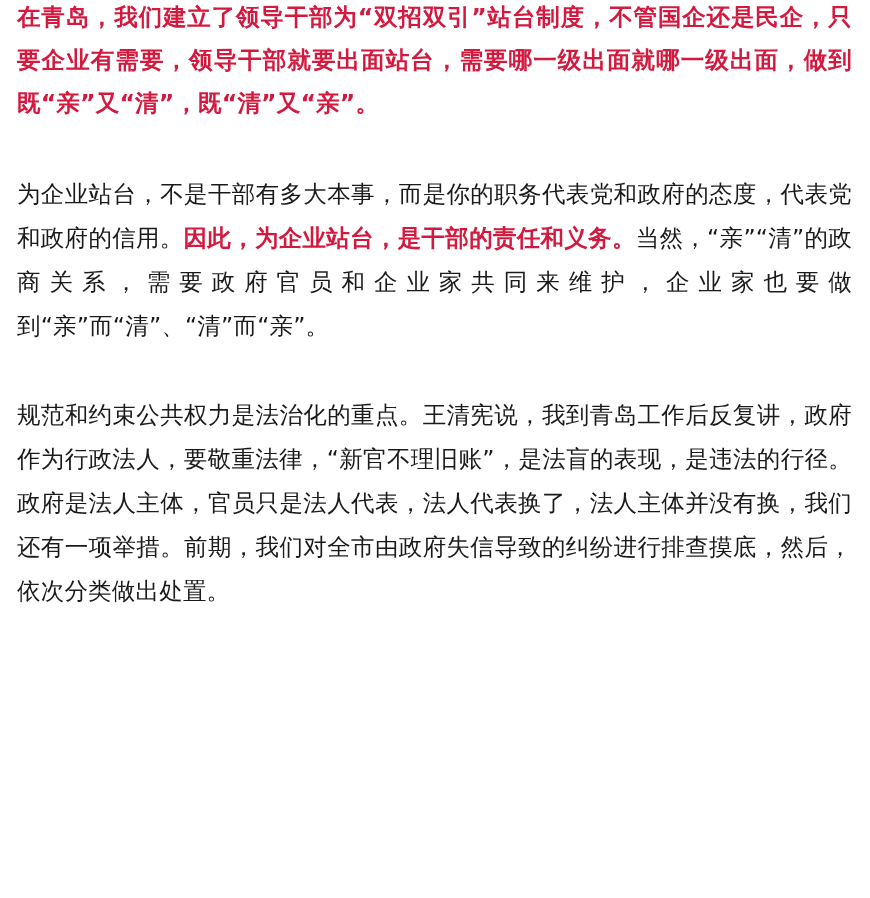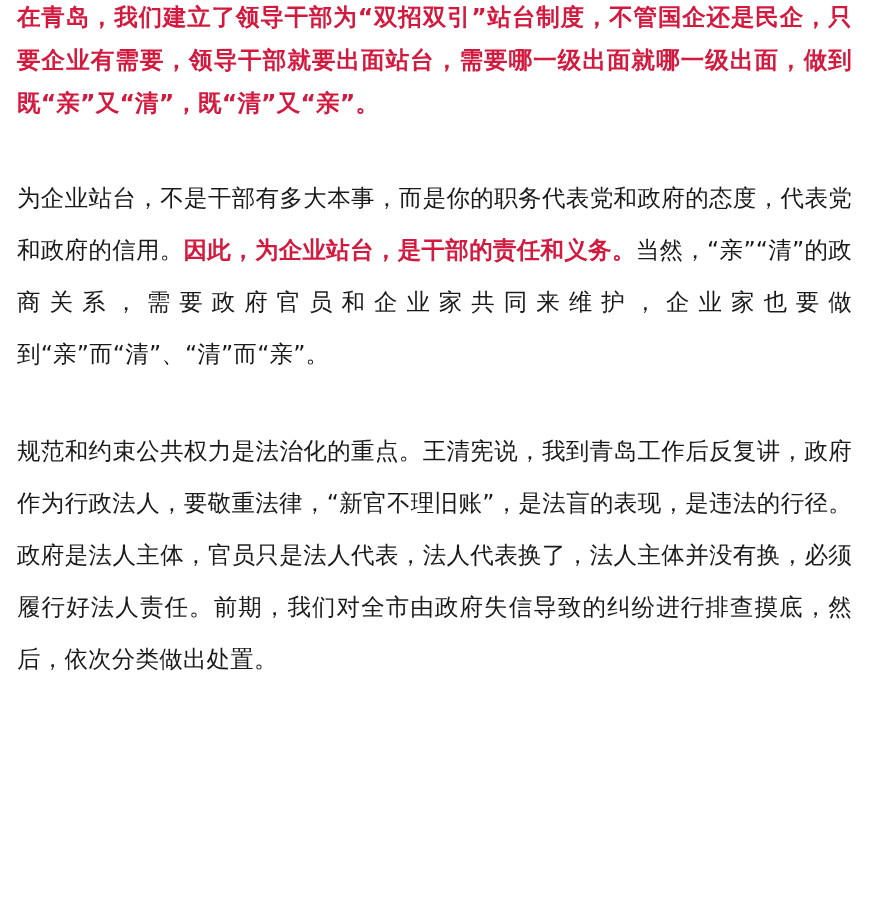--- a/index.html
+++ b/index.html
@@ -9,21 +9,21 @@
   }
   .article {
     position: relative;
     padding: 0 18px 0 17px;
     box-sizing: border-box;
     width: 870px;
   }
   .para {
     margin: 0 0 45px 0;
     font-size: 23.5px;
-    line-height: 52px;
+    line-height: 44px;
     color: #1a1a1a;
     text-align: justify;
     letter-spacing: 0.2px;
   }
   .para.first { margin-top: -4px; }
   .hl {
     color: #d4193f;
     font-weight: bold;
   }
   .para.lead { color: #d4193f; font-weight: bold; line-height: 43px; margin-bottom: 47px; }
@@ -34,16 +34,16 @@
 <div class="article">
   <p class="para lead first">
     <span>在青岛，我们建立了领导干部为“双招双引”站台制度，不管国企还是民企，只要企业有需要，领导干部就要出面站台，需要哪一级出面就哪一级出面，做到既“亲”又“清”，既“清”又“亲”。</span>
   </p>
 
   <p class="para">
     <span>为企业站台，不是干部有多大本事，而是你的职务代表党和政府的态度，代表党和政府的信用。</span><span class="hl">因此，为企业站台，是干部的责任和义务。</span><span>当然，“亲”“清”的政商关系，需要政府官员和企业家共同来维护，企业家也要做到“亲”而“清”、“清”而“亲”。</span>
   </p>
 
   <p class="para">
-    <span>规范和约束公共权力是法治化的重点。王清宪说，我到青岛工作后反复讲，政府作为行政法人，要敬重法律，“新官不理旧账”，是法盲的表现，是违法的行径。政府是法人主体，官员只是法人代表，法人代表换了，法人主体并没有换，必须履行好法人责任。前期，我们对全市由政府失信导致的纠纷进行排查摸底，然后，依次分类做出处置。</span>
+    <span>规范和约束公共权力是法治化的重点。王清宪说，我到青岛工作后反复讲，政府作为行政法人，要敬重法律，“新官不理旧账”，是法盲的表现，是违法的行径。政府是法人主体，官员只是法人代表，法人代表换了，法人主体并没有换，我们还有一项举措。前期，我们对全市由政府失信导致的纠纷进行排查摸底，然后，依次分类做出处置。</span>
   </p>
 
 </div>
 
 </body></html>

